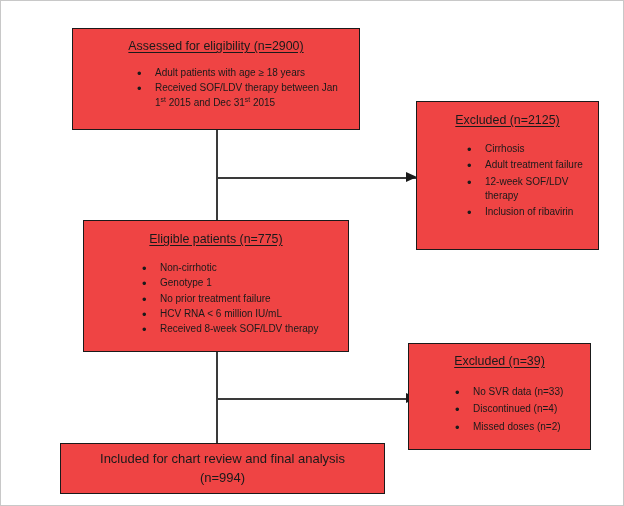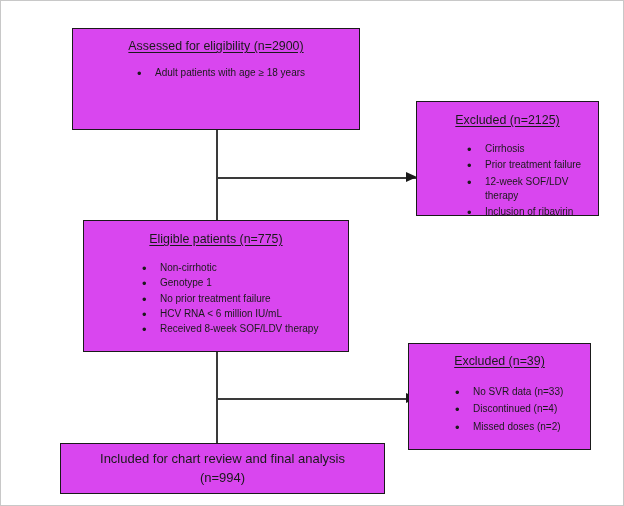--- a/index.html
+++ b/index.html
@@ -15,21 +15,21 @@
     width: 624px;
     height: 506px;
     background: #ffffff;
     overflow: hidden;
     border: 1px solid #c8c8c8;
     box-sizing: border-box;
   }
   .node-box {
     position: absolute;
     box-sizing: border-box;
-    background: #d946ef;
+    background: #ef4444;
     border: 1.6px solid #1a1a1a;
     color: #1a1a1a;
   }
   .node-title {
     text-align: center;
     font-size: 12.4px;
     font-weight: 400;
     text-decoration: underline;
     text-underline-offset: 2px;
     line-height: 1.3;
@@ -80,21 +80,21 @@
   
   #box-eligible {
     left: 82px;  top: 219px;  width: 266px;  height: 132px;
     padding: 10px 6px 0 6px;
   }
   #box-eligible .node-title { margin-bottom: 14px; }
   #box-eligible .bullet-list { padding-left: 48px; }
 
   
   #box-excluded-1 {
-    left: 415px;  top: 100px;  width: 183px;  height: 115px;
+    left: 415px;  top: 100px;  width: 183px;  height: 149px;
     padding: 10px 6px 0 6px;
   }
   #box-excluded-1 .node-title { margin-bottom: 14px; }
   #box-excluded-1 .bullet-list { padding-left: 40px; }
   #box-excluded-1 .bullet-list li { margin-bottom: 2px; }
 
   
   #box-excluded-2 {
     left: 407px;  top: 342px;  width: 183px;  height: 107px;
     padding: 9px 6px 0 6px;
@@ -139,32 +139,33 @@
 </style>
 </head>
 <body>
 
 <div id="flowchart-canvas">
 
   <div class="node-box" id="box-assessed">
     <div class="node-title">Assessed for eligibility (n=2900)</div>
     <ul class="bullet-list">
       <li>Adult patients with age ≥ 18 years</li>
+      <li><span>Received SOF/LDV therapy between Jan</span><br><span>1</span><span class="sup">st</span><span> 2015 and Dec 31</span><span class="sup">st</span><span> 2015</span></li>
     </ul>
   </div>
 
   <div class="connector-v" id="conn-v-1"></div>
   <div class="connector-h" id="conn-h-1"></div>
   <div class="arrow-head" id="arrow-1"></div>
 
   <div class="node-box" id="box-excluded-1">
     <div class="node-title">Excluded (n=2125)</div>
     <ul class="bullet-list">
       <li>Cirrhosis</li>
-      <li>Prior treatment failure</li>
+      <li>Adult treatment failure</li>
       <li>12-week SOF/LDV therapy</li>
       <li>Inclusion of ribavirin</li>
     </ul>
   </div>
 
   <div class="node-box" id="box-eligible">
     <div class="node-title">Eligible patients (n=775)</div>
     <ul class="bullet-list">
       <li>Non-cirrhotic</li>
       <li>Genotype 1</li>

